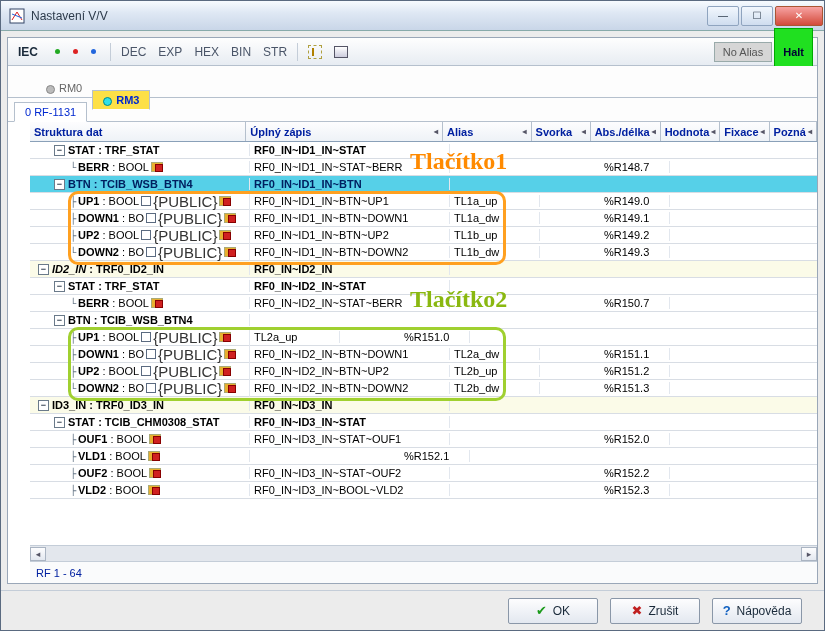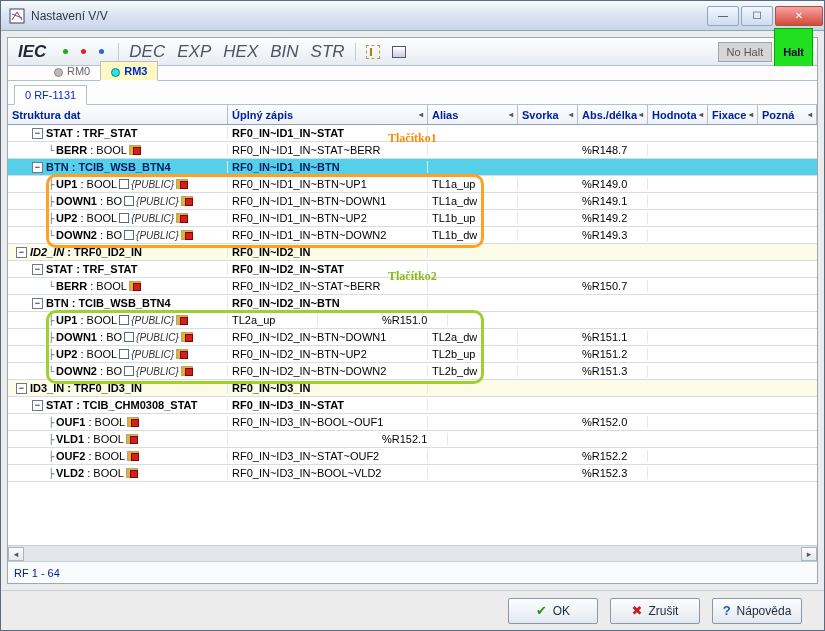--- a/index.html
+++ b/index.html
@@ -13,41 +13,41 @@
   .titlebar .title { flex: 1; font-size: 12px; color: #2c3a4a; }
   .titlebar .winbuttons { display: flex; }
   .winbtn { width: 32px; height: 20px; margin: 0 1px; border: 1px solid #8fa4bf; border-radius: 2px; background: linear-gradient(#f2f7fd,#cfddef); display:flex; align-items:center; justify-content:center; font-size:10px; color:#2c3a4a; }
   .winbtn.close { width: 48px; background: linear-gradient(#f7a3a3,#d34a3a); color:#fff; border-color:#a53; }
 
   
   .contentframe { flex:1; margin:6px; background:#fff; border:1px solid #9aa7b8; display:flex; flex-direction:column; }
 
   
   .toolbar { height:28px; background:linear-gradient(#fefefe,#e7ecf2); border-bottom:1px solid #b5c0cd; display:flex; align-items:center; padding:0 4px; }
-  .tbitem { padding:2px 6px; font-size:17px; color:#4a5568; display:flex; align-items:center;font-style:italic; }
+  .tbitem { padding:2px 6px; font-size:12px; color:#4a5568; display:flex; align-items:center; }
   .tbitem.bold { font-weight:bold; color:#1a2a3a; }
   .tbsep { width:1px; height:18px; background:#c4cdd8; margin:0 4px; }
   .tb-spacer { flex:1; }
   .tb-nodata { background:#d6d6d6; border:1px solid #9aa; padding:3px 8px; font-size:11px; color:#555; }
   .tb-halt { background:#20e020; border:1px solid #0a0; padding:17px 8px; font-size:11px; color:#003; margin-left:2px; font-weight:bold; }
 
   
-  .subbar { height:15px; border-bottom:1px solid #b5c0cd; display:flex; align-items:flex-end; padding-left:36px; background:#fdfdfd; }
+  .subbar { height:32px; border-bottom:1px solid #b5c0cd; display:flex; align-items:flex-end; padding-left:28px; background:#fdfdfd; }
   .rmtab { padding:3px 10px; font-size:11px; color:#666; }
-  .rmtab.active { font-weight:bold; color:#0028d0; border:1px solid #b5c0cd; border-bottom:1px solid #fff; background:#fef9c3; position:relative; top:1px; }
+  .rmtab.active { font-weight:bold; color:#0028d0; border:1px solid #b5c0cd; border-bottom:1px solid #fff; background:#fde047; position:relative; top:13px; }
   .rmtab .dot { display:inline-block; width:9px; height:9px; border-radius:50%; margin-right:4px; vertical-align:middle; }
   .rmtab .dot.grey { background:#bbb; border:1px solid #888; }
   .rmtab .dot.cyan { background:#30e0e8; border:1px solid #088; }
 
   
   .subbar2 { height:24px; border-bottom:1px solid #b5c0cd; display:flex; align-items:flex-end; padding-left:6px; background:#fdfdfd; }
   .nodetab { padding:3px 10px; font-size:11px; border:1px solid #b5c0cd; border-bottom:1px solid #fff; background:#fff; position:relative; top:1px; color:#0028d0; }
 
   
-  .tablewrap { flex:1; overflow:hidden; display:flex; flex-direction:column; position:relative; }
+  .tablewrap { flex:1; overflow:hidden; display:flex; flex-direction:column; position:relative;margin-left:22px; }
 
   
   .thead { display:flex; background:linear-gradient(#fdfdfe,#eef2f7); border-bottom:1px solid #8aa0b8; height:20px; }
   .th { border-right:1px solid #b5c0cd; padding:2px 4px; font-size:11px; font-weight:bold; color:#0020a0; display:flex; align-items:center; justify-content:space-between; }
   .th .sortglyph { font-size:8px; color:#556; margin-left:2px; }
 
   
   .c-struct { width:220px; }
   .c-full   { width:200px; }
   .c-alias  { width:90px; }
@@ -72,27 +72,27 @@
   .cell.c-hod    { width:60px; }
   .cell.c-fix    { width:50px; }
   .cell.c-pozn   { flex:1; }
 
   .treepad { display:inline-block; }
   .treeglyph { width:11px; height:11px; border:1px solid #6a7a8a; background:#fff; display:inline-flex; align-items:center; justify-content:center; font-size:9px; line-height:1; margin-right:3px; color:#2c3a4a; }
   .branch { color:#6a7a8a; font-family:monospace; font-size:10px; margin-right:2px; }
   .tagicon { width:12px; height:10px; background:#e8b030; border:1px solid #aa7; display:inline-block; margin-left:2px; margin-right:1px; position:relative; }
   .tagicon::after { content:""; position:absolute; right:-1px; bottom:-1px; width:6px; height:6px; background:#d02020; border:1px solid #800; }
   .cb { width:10px; height:10px; border:1px solid #5a6a80; background:#fff; display:inline-block; margin:0 2px; }
-  .public { font-size:10px; color:#333;font-style:italic; }
+  .public { font-size:15px; color:#333; }
 
   
   .annot { position:absolute; border:3px solid; border-radius:10px; pointer-events:none; }
   .annot.orange { border-color:#ffa020; }
   .annot.green  { border-color:#a0d030; }
-  .annot-label { position:absolute; font-size:12px; font-weight:bold; pointer-events:none; font-family:"Times New Roman", serif; }
+  .annot-label { position:absolute; font-size:24px; font-weight:bold; pointer-events:none; font-family:"Times New Roman", serif; }
   .annot-label.orange { color:#ff8a00; }
   .annot-label.green  { color:#8ab810; }
 
   
   .hscroll { height:16px; background:#e3e7ed; border-top:1px solid #c4cdd8; display:flex; align-items:center; }
   .hscroll .arrow { width:16px; height:14px; border:1px solid #aab4c2; background:linear-gradient(#fdfdfe,#e3e8f0); display:flex; align-items:center; justify-content:center; font-size:9px; color:#556; }
   .hscroll .track { flex:1; height:14px; }
 
   
   .statusrow { height:22px; display:flex; align-items:center; padding:0 6px; font-size:11px; color:#0020a0; border-top:1px solid #c4cdd8; background:#fafbfc; }
@@ -156,21 +156,21 @@
       <span class="tbitem">BIN</span>
       <span class="tbitem">STR</span>
       <span class="tbsep"></span>
       <span class="tbitem">
           <span class="slider-icon"></span>
         </span>
       <span class="tbitem">
           <span class="square-icon"></span>
         </span>
       <span class="tb-spacer"></span>
-      <span class="tb-nodata">No Halt</span>
+      <span class="tb-nodata">No Alias</span>
       <span class="tb-halt">Halt</span>
     </div>
 
     <div class="subbar">
       <span class="rmtab"><span class="dot grey"></span><span>RM0</span></span>
       <span class="rmtab active"><span class="dot cyan"></span><span>RM3</span></span>
     </div>
 
     <div class="subbar2">
       <span class="nodetab">0 RF-1131</span>
@@ -377,21 +377,20 @@
             <div class="cell c-fix"></div>
             <div class="cell c-pozn"></div>
           </div>
           <div class="row boldrow">
             <div class="cell c-struct">
               <span class="treepad" style="width: 20px;"></span>
               <span class="treeglyph">−</span>
               <span style="font-weight: bold;">BTN</span>
               <span>&nbsp;: TCIB_WSB_BTN4</span>
             </div>
-            <div class="cell c-full">RF0_IN~ID2_IN~BTN</div>
             <div class="cell c-alias"></div>
             <div class="cell c-svorka"></div>
             <div class="cell c-abs"></div>
             <div class="cell c-hod"></div>
             <div class="cell c-fix"></div>
             <div class="cell c-pozn"></div>
           </div>
           <div class="row">
             <div class="cell c-struct">
               <span class="treepad" style="width: 36px;"></span>
@@ -494,21 +493,21 @@
             <div class="cell c-pozn"></div>
           </div>
           <div class="row">
             <div class="cell c-struct">
               <span class="treepad" style="width: 36px;"></span>
               <span class="branch">├</span>
               <span style="font-weight: bold;">OUF1</span>
               <span>&nbsp;: BOOL</span>
               <span class="tagicon"></span>
             </div>
-            <div class="cell c-full">RF0_IN~ID3_IN~BOOL~OUF1</div>
+            <div class="cell c-full">RF0_IN~ID3_IN~STAT~OUF1</div>
             <div class="cell c-alias"></div>
             <div class="cell c-svorka"></div>
             <div class="cell c-abs">%R152.0</div>
             <div class="cell c-hod"></div>
             <div class="cell c-fix"></div>
             <div class="cell c-pozn"></div>
           </div>
           <div class="row">
             <div class="cell c-struct">
               <span class="treepad" style="width: 36px;"></span>

